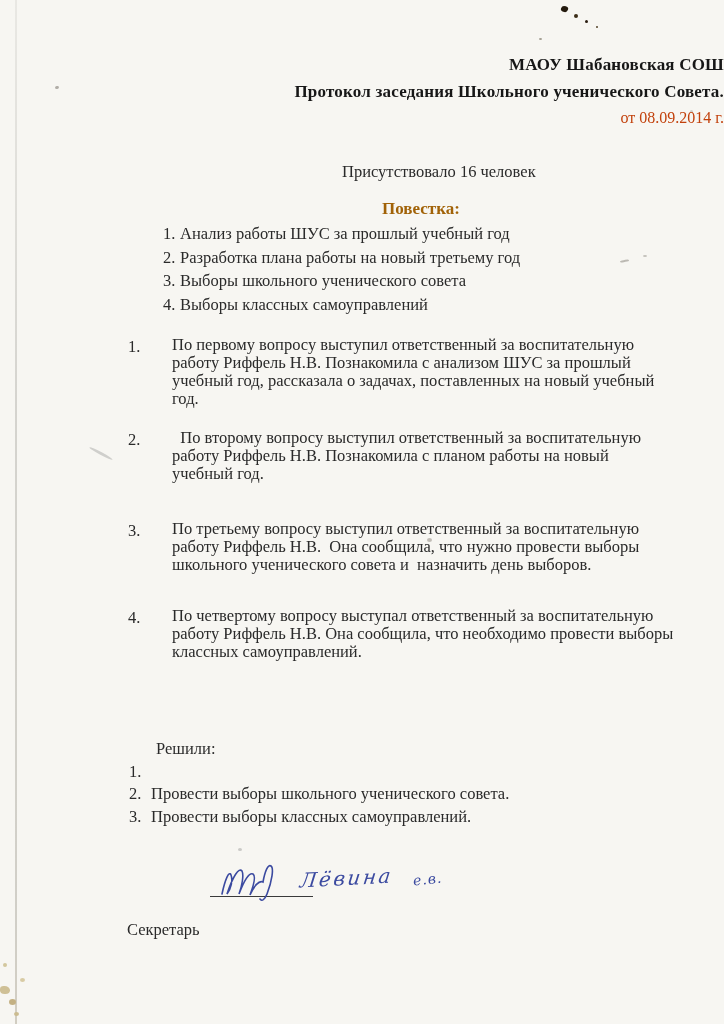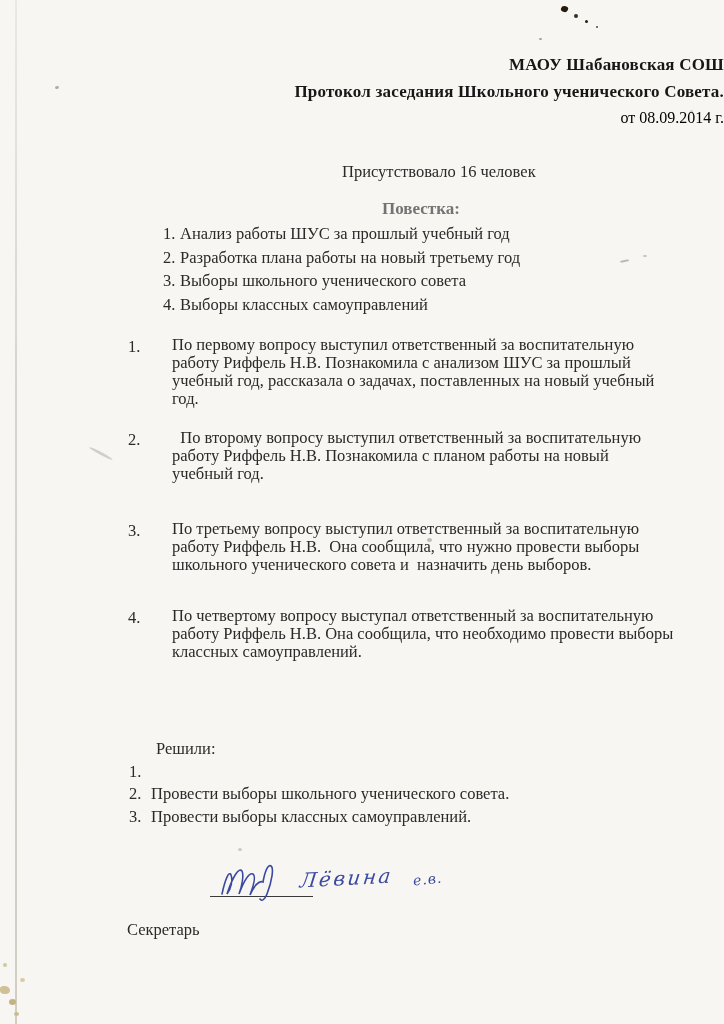--- a/index.html
+++ b/index.html
@@ -17,23 +17,23 @@
     position:absolute;left:15px;top:0;width:2px;height:100%;
     background:linear-gradient(180deg,rgba(110,108,100,0.10),rgba(110,108,100,0.25) 40%,rgba(120,115,100,0.30) 90%,rgba(140,130,105,0.35));
   }
   .speck{position:absolute;border-radius:50%;}
   
   .header{
     position:absolute;left:86px;top:52px;width:638px;
     text-align:right;line-height:26.5px;
   }
   .h-bold{font-weight:bold;font-size:17px;color:#171717;letter-spacing:0.2px;}
-  .h-date{font-size:16px;color:#000000;}
+  .h-date{font-size:16px;color:#c2410c;}
   .attendance{position:absolute;left:342px;top:162px;font-size:16.5px;}
-  .agenda-head{position:absolute;left:382px;top:199px;font-weight:bold;font-size:17px;color:#737373;}
+  .agenda-head{position:absolute;left:382px;top:199px;font-weight:bold;font-size:17px;color:#a16207;}
   
   .agenda{position:absolute;left:0;top:224px;width:724px;}
   .agenda .row{position:relative;height:23.5px;}
   .agenda .num{position:absolute;left:163px;font-size:16.5px;}
   .agenda .txt{position:absolute;left:180px;font-size:16.5px;white-space:nowrap;}
   
   .m-item{position:absolute;left:0;width:724px;}
   .m-item .num{position:absolute;left:128px;top:1px;font-size:16.5px;}
   .m-item .txt{
     position:absolute;left:172px;top:0;width:545px;

